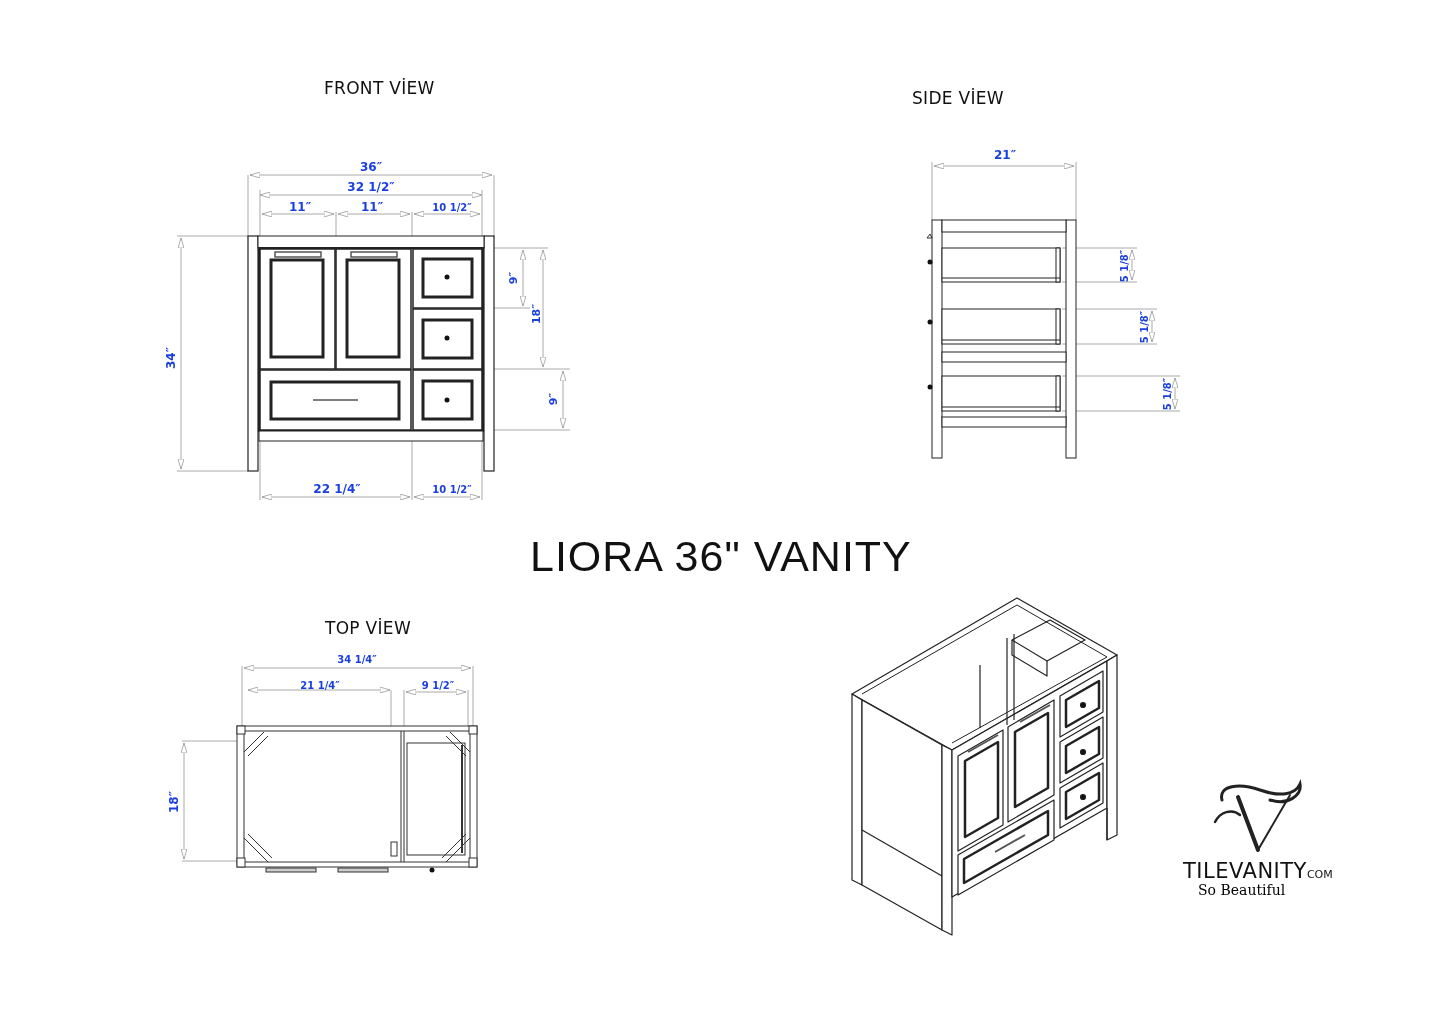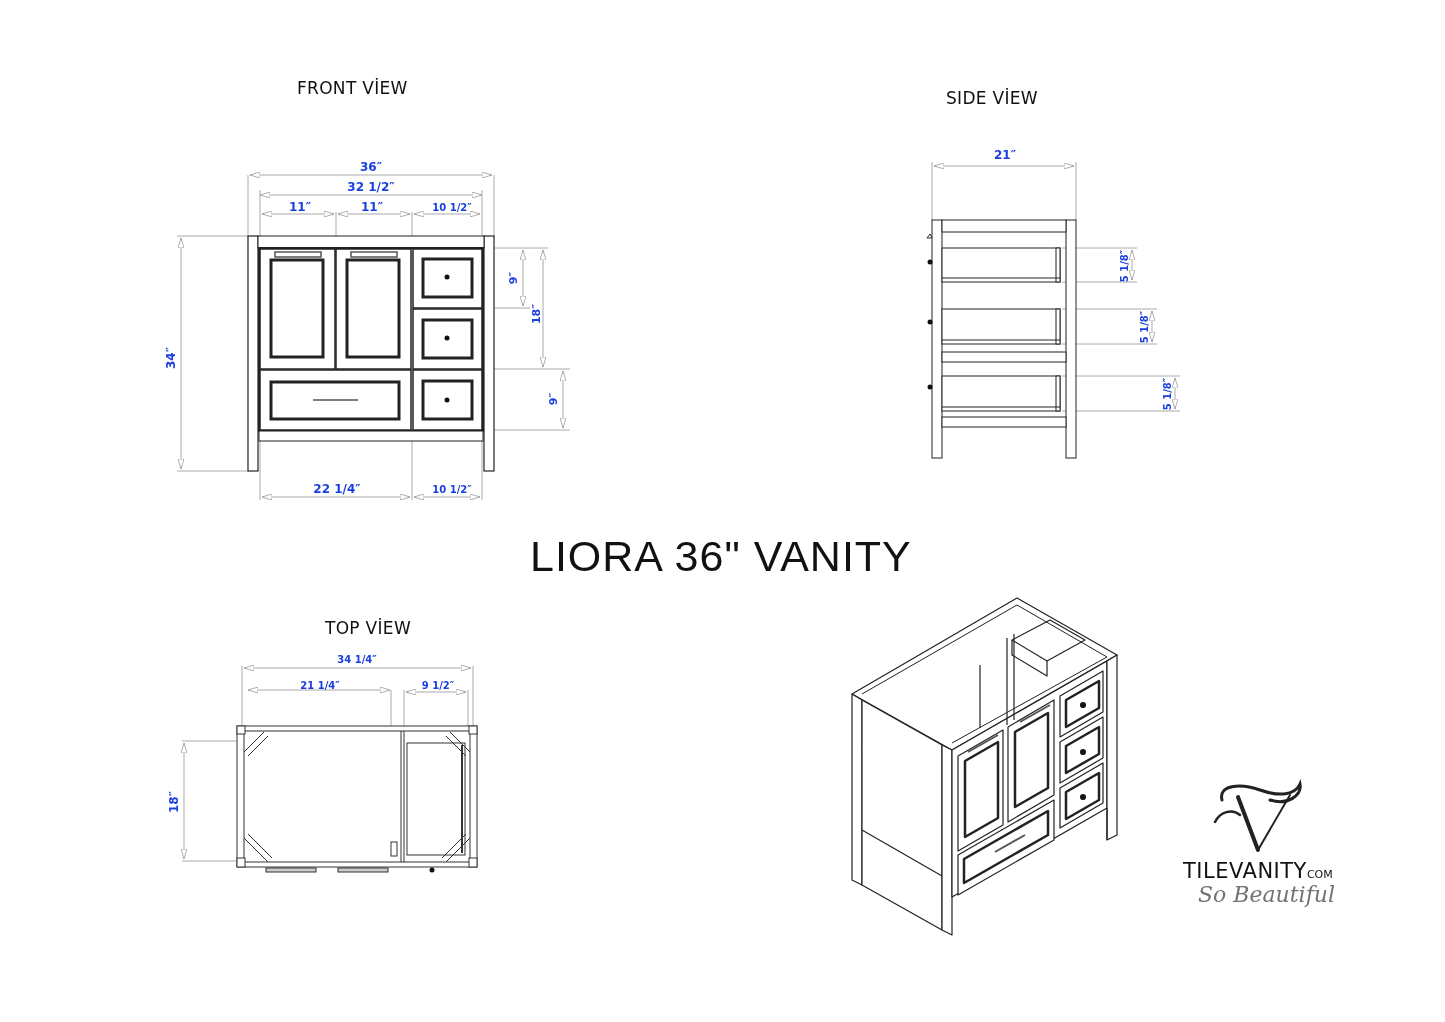--- a/index.html
+++ b/index.html
@@ -3,27 +3,27 @@
   <meta charset="utf-8">
   <style>
     html, body { margin:0; padding:0; background:#ffffff; }
     body { width:1445px; height:1022px; position:relative; overflow:hidden; font-family:"Liberation Sans", sans-serif; }
     .view-title { position:absolute; font-family:"DejaVu Sans", sans-serif; font-size:17px; color:#111; letter-spacing:0.3px; }
     .main-title { position:absolute; left:530px; top:532px; font-family:"Liberation Sans", sans-serif; font-size:43px; color:#111; letter-spacing:1px; white-space:nowrap; }
     svg { position:absolute; left:0; top:0; }
     .dim { font-family:"DejaVu Sans", sans-serif; font-weight:bold; fill:#1a3fe0; }
     .logo-text { position:absolute; left:1183px; top:859px; font-family:"DejaVu Sans", sans-serif; font-weight:normal; font-size:21px; color:#111; letter-spacing:0.5px; white-space:nowrap; }
     .logo-text .com { font-size:11px; letter-spacing:0; }
-    .tagline { position:absolute; left:1198px; top:882px; font-family:"DejaVu Serif", serif; font-style:italic; font-size:22px; color:#737373; white-space:nowrap; }
+    .tagline { position:absolute; left:1198px; top:882px; font-family:"DejaVu Serif", serif; font-size:14px; color:#000000; white-space:nowrap; }
   </style>
 </head>
 <body>
 
-<div class="view-title" style="left:297px; top:78px;">FRONT VİEW</div>
-<div class="view-title" style="left:946px; top:88px;">SIDE VİEW</div>
+<div class="view-title" style="left:324px; top:78px;">FRONT VİEW</div>
+<div class="view-title" style="left:912px; top:88px;">SIDE VİEW</div>
 <div class="view-title" style="left:325px; top:618px;text-align:center;">TOP VİEW</div>
 <div class="main-title">LIORA 36" VANITY</div>
 
 <svg width="1445" height="1022" viewBox="0 0 1445 1022">
   <defs>
     <marker id="arr" viewBox="0 0 10 6" refX="10" refY="3" markerWidth="10" markerHeight="6" orient="auto-start-reverse">
       <path d="M0,0 L10,3 L0,6 Z" fill="#fff" stroke="#999" stroke-width="0.8"></path>
     </marker>
   </defs>
 

